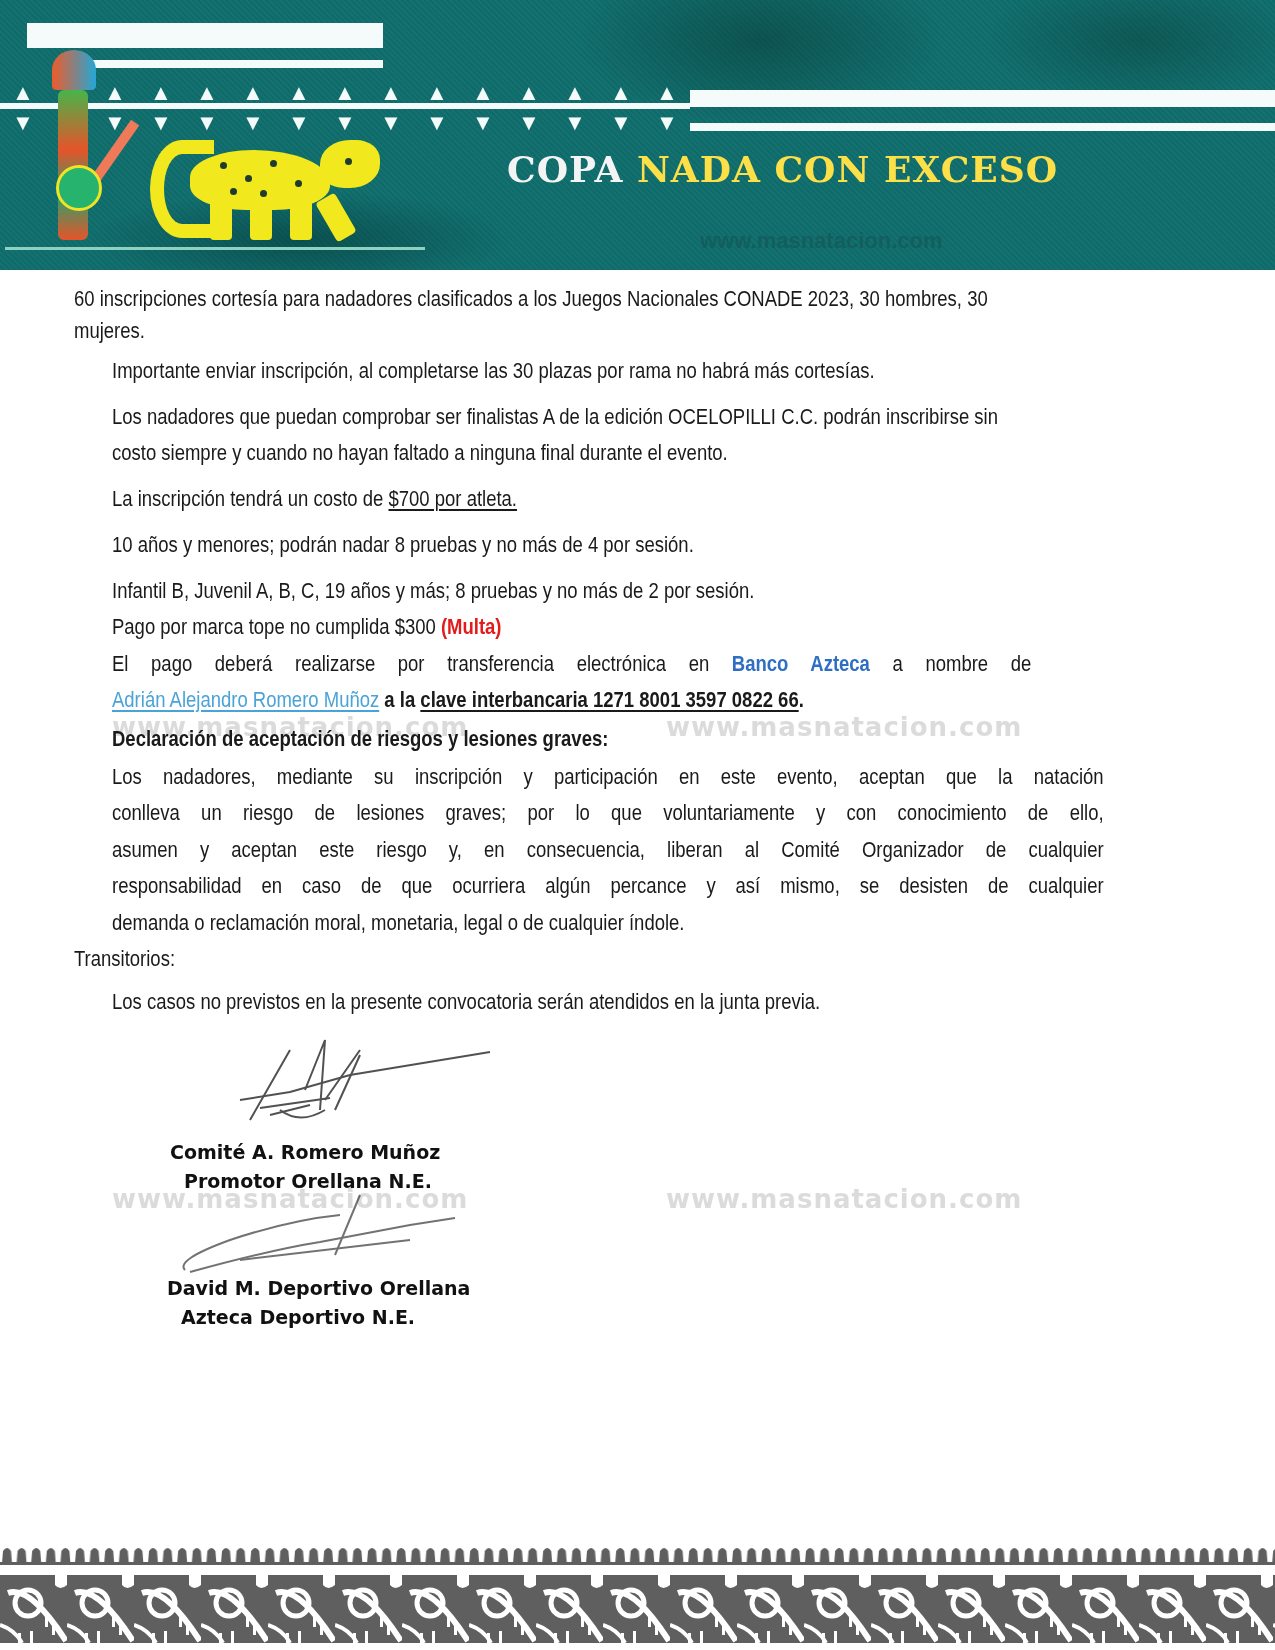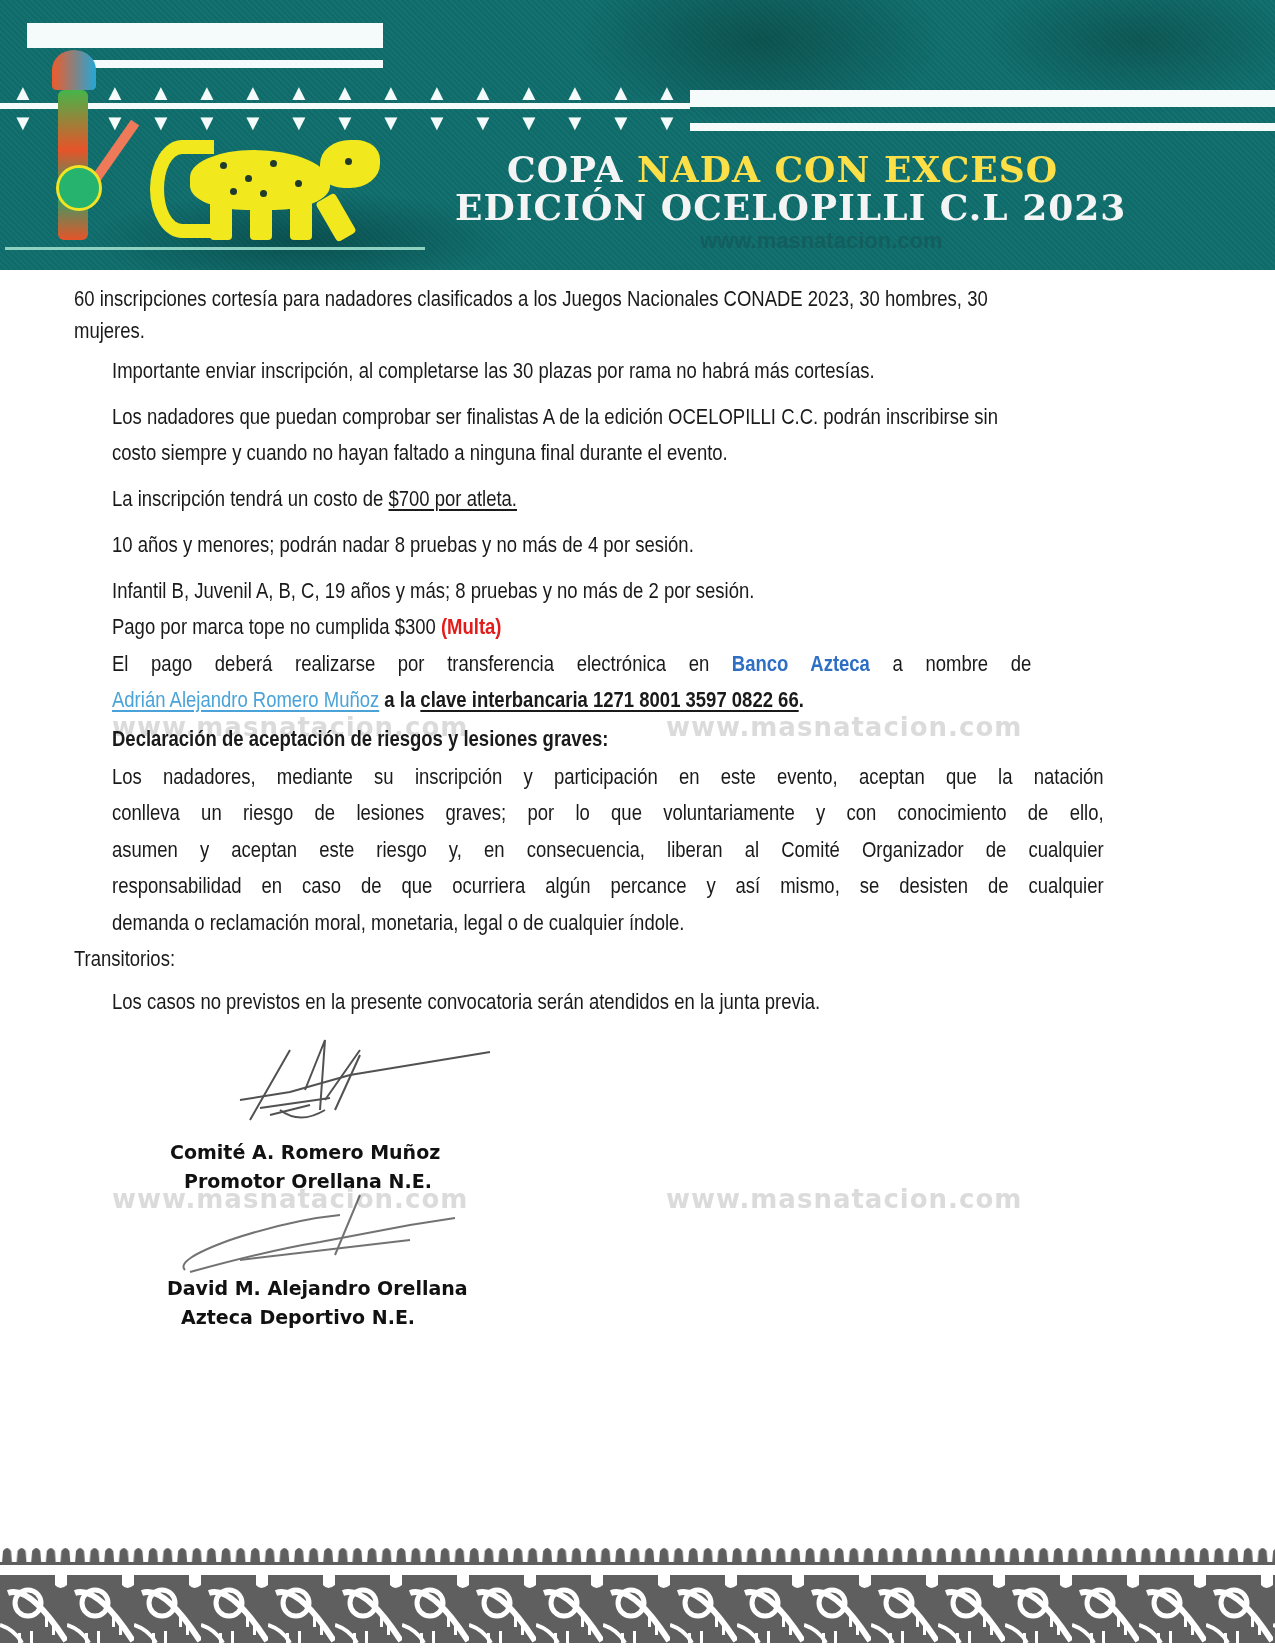--- a/index.html
+++ b/index.html
@@ -120,21 +120,20 @@
     <div class="spot" style="left:95px;top:35px;"></div>
     <div class="spot" style="left:120px;top:20px;"></div>
     <div class="spot" style="left:145px;top:40px;"></div>
     <div class="spot" style="left:110px;top:50px;"></div>
     <div class="spot" style="left:80px;top:48px;"></div>
     <div class="spot" style="left:195px;top:18px;"></div>
   </div>
   <div class="ground-line"></div>
 
   <div class="title title-1"><span>COPA </span><span class="yellow">NADA CON EXCESO</span></div>
-  <div class="title title-2">EDICIÓN OCELOPILLI C.L 2023</div>
   <div class="banner-wm">www.masnatacion.com</div>
 </div>
 
 <div class="doc">
   <div class="p" style="left:74px;top:281px;">60 inscripciones cortesía para nadadores clasificados a los Juegos Nacionales CONADE 2023, 30 hombres, 30</div>
   <div class="p" style="left:74px;top:313px;">mujeres.</div>
 
   <div class="p" style="left:112px;top:353px;">Importante enviar inscripción, al completarse las 30 plazas por rama no habrá más cortesías.</div>
 
   <div class="p" style="left:112px;top:399px;">Los nadadores que puedan comprobar ser finalistas A de la edición OCELOPILLI C.C. podrán inscribirse sin</div>
@@ -181,21 +180,21 @@
 <div class="wm" style="left:666px;top:1184px;">www.masnatacion.com</div>
 
 <svg class="sig-svg" style="left:170px;top:1190px;" width="300" height="90" viewBox="0 0 300 90">
   <g fill="none" stroke="#444" stroke-width="2" opacity="0.75">
     <path d="M15 80 Q5 70 60 50 Q120 30 170 25"></path>
     <path d="M20 82 Q100 60 150 52 L240 35 L285 28"></path>
     <path d="M70 70 L240 50"></path>
     <path d="M190 5 L165 65"></path>
   </g>
 </svg>
-<div class="sig-name" style="left:167px;top:1277px;">David M. Alejandro Orellana</div>
+<div class="sig-name" style="left:167px;top:1277px;">David M. Deportivo Orellana</div>
 <div class="sig-name" style="left:181px;top:1306px;">Azteca Deportivo N.E.</div>
 
 <svg class="border-top" viewBox="0 0 1275 20" preserveAspectRatio="none">
   <defs>
     <pattern id="teeth" x="0" y="0" width="14.6" height="20" patternUnits="userSpaceOnUse">
       <path d="M2 18 L3 6 Q7 0 11 6 L12 18 Z" fill="#5f5f5f"></path>
     </pattern>
   </defs>
   <rect x="0" y="0" width="1275" height="18" fill="url(#teeth)"></rect>
   <rect x="0" y="17" width="1275" height="3" fill="#5f5f5f"></rect>

